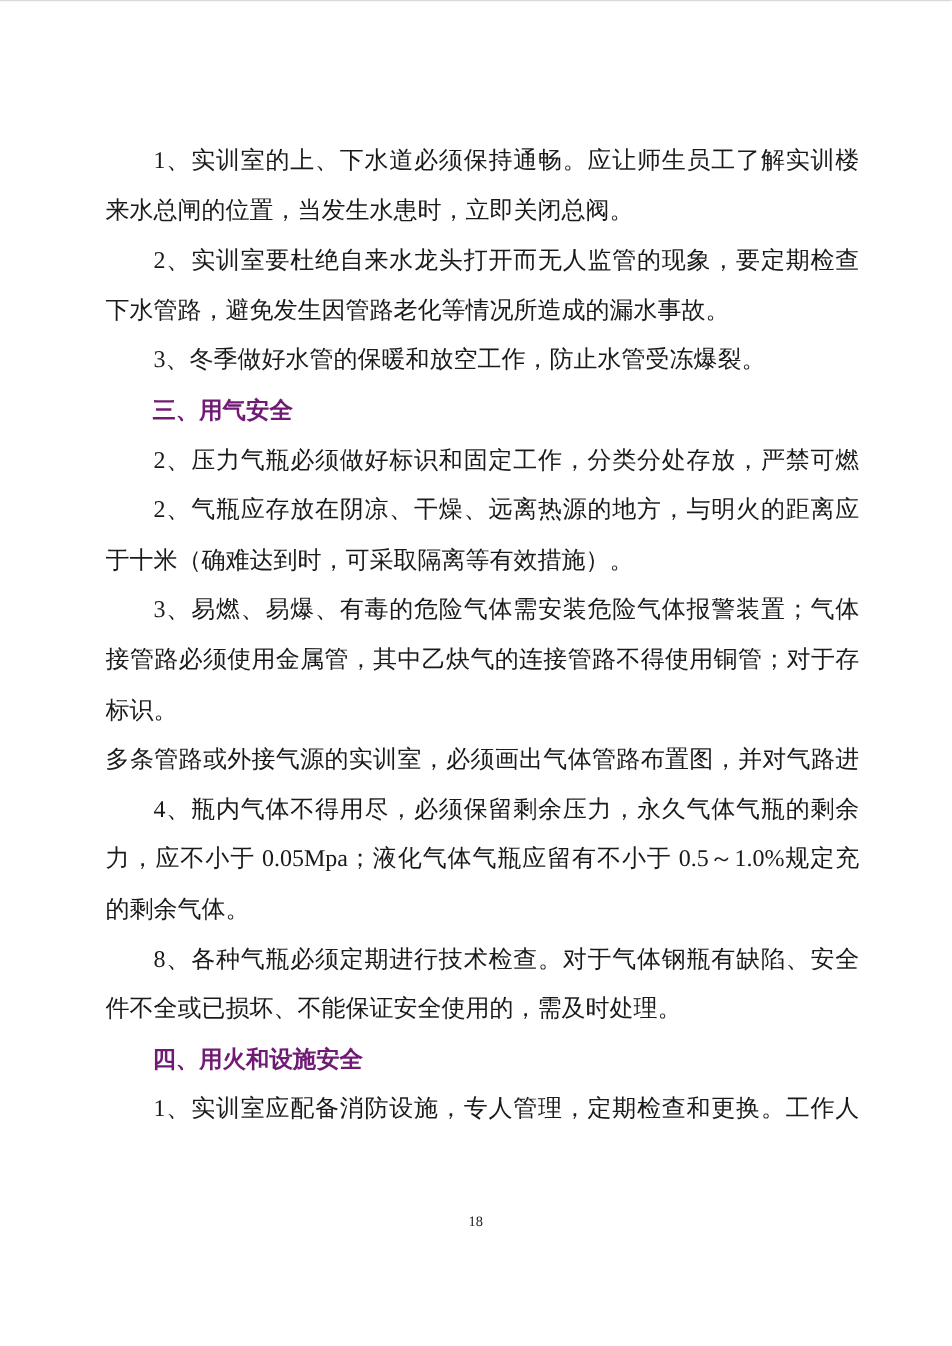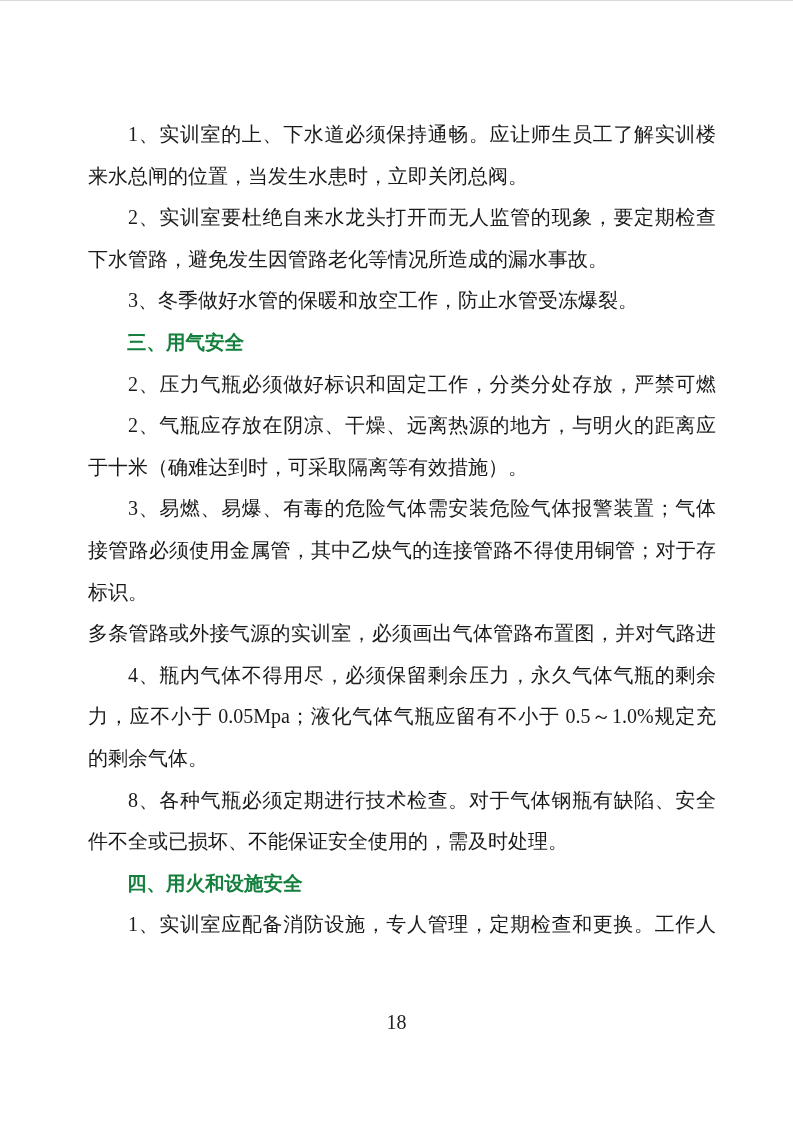--- a/index.html
+++ b/index.html
@@ -38,32 +38,32 @@
   }
   .line.indent {
     text-indent: 2em;
   }
   .heading {
     font-family: "Liberation Sans", "DejaVu Sans", sans-serif;
     font-weight: 700;
     font-size: 19.5px;
     line-height: 41.6px;
     height: 41.6px;
-    color: #15803d;
+    color: #701a75;
     text-indent: 2em;
     text-align: left;
   }
   .page-number {
     position: absolute;
     top: 1011px;
     left: 0;
     width: 793px;
     text-align: center;
     font-family: "Liberation Serif", "DejaVu Serif", serif;
-    font-size: 20px;
+    font-size: 12px;
     color: #222222;
   }
 </style>
 </head>
 <body>
 
 <div class="page-top-edge"></div>
 
 <div class="doc-body">
 

